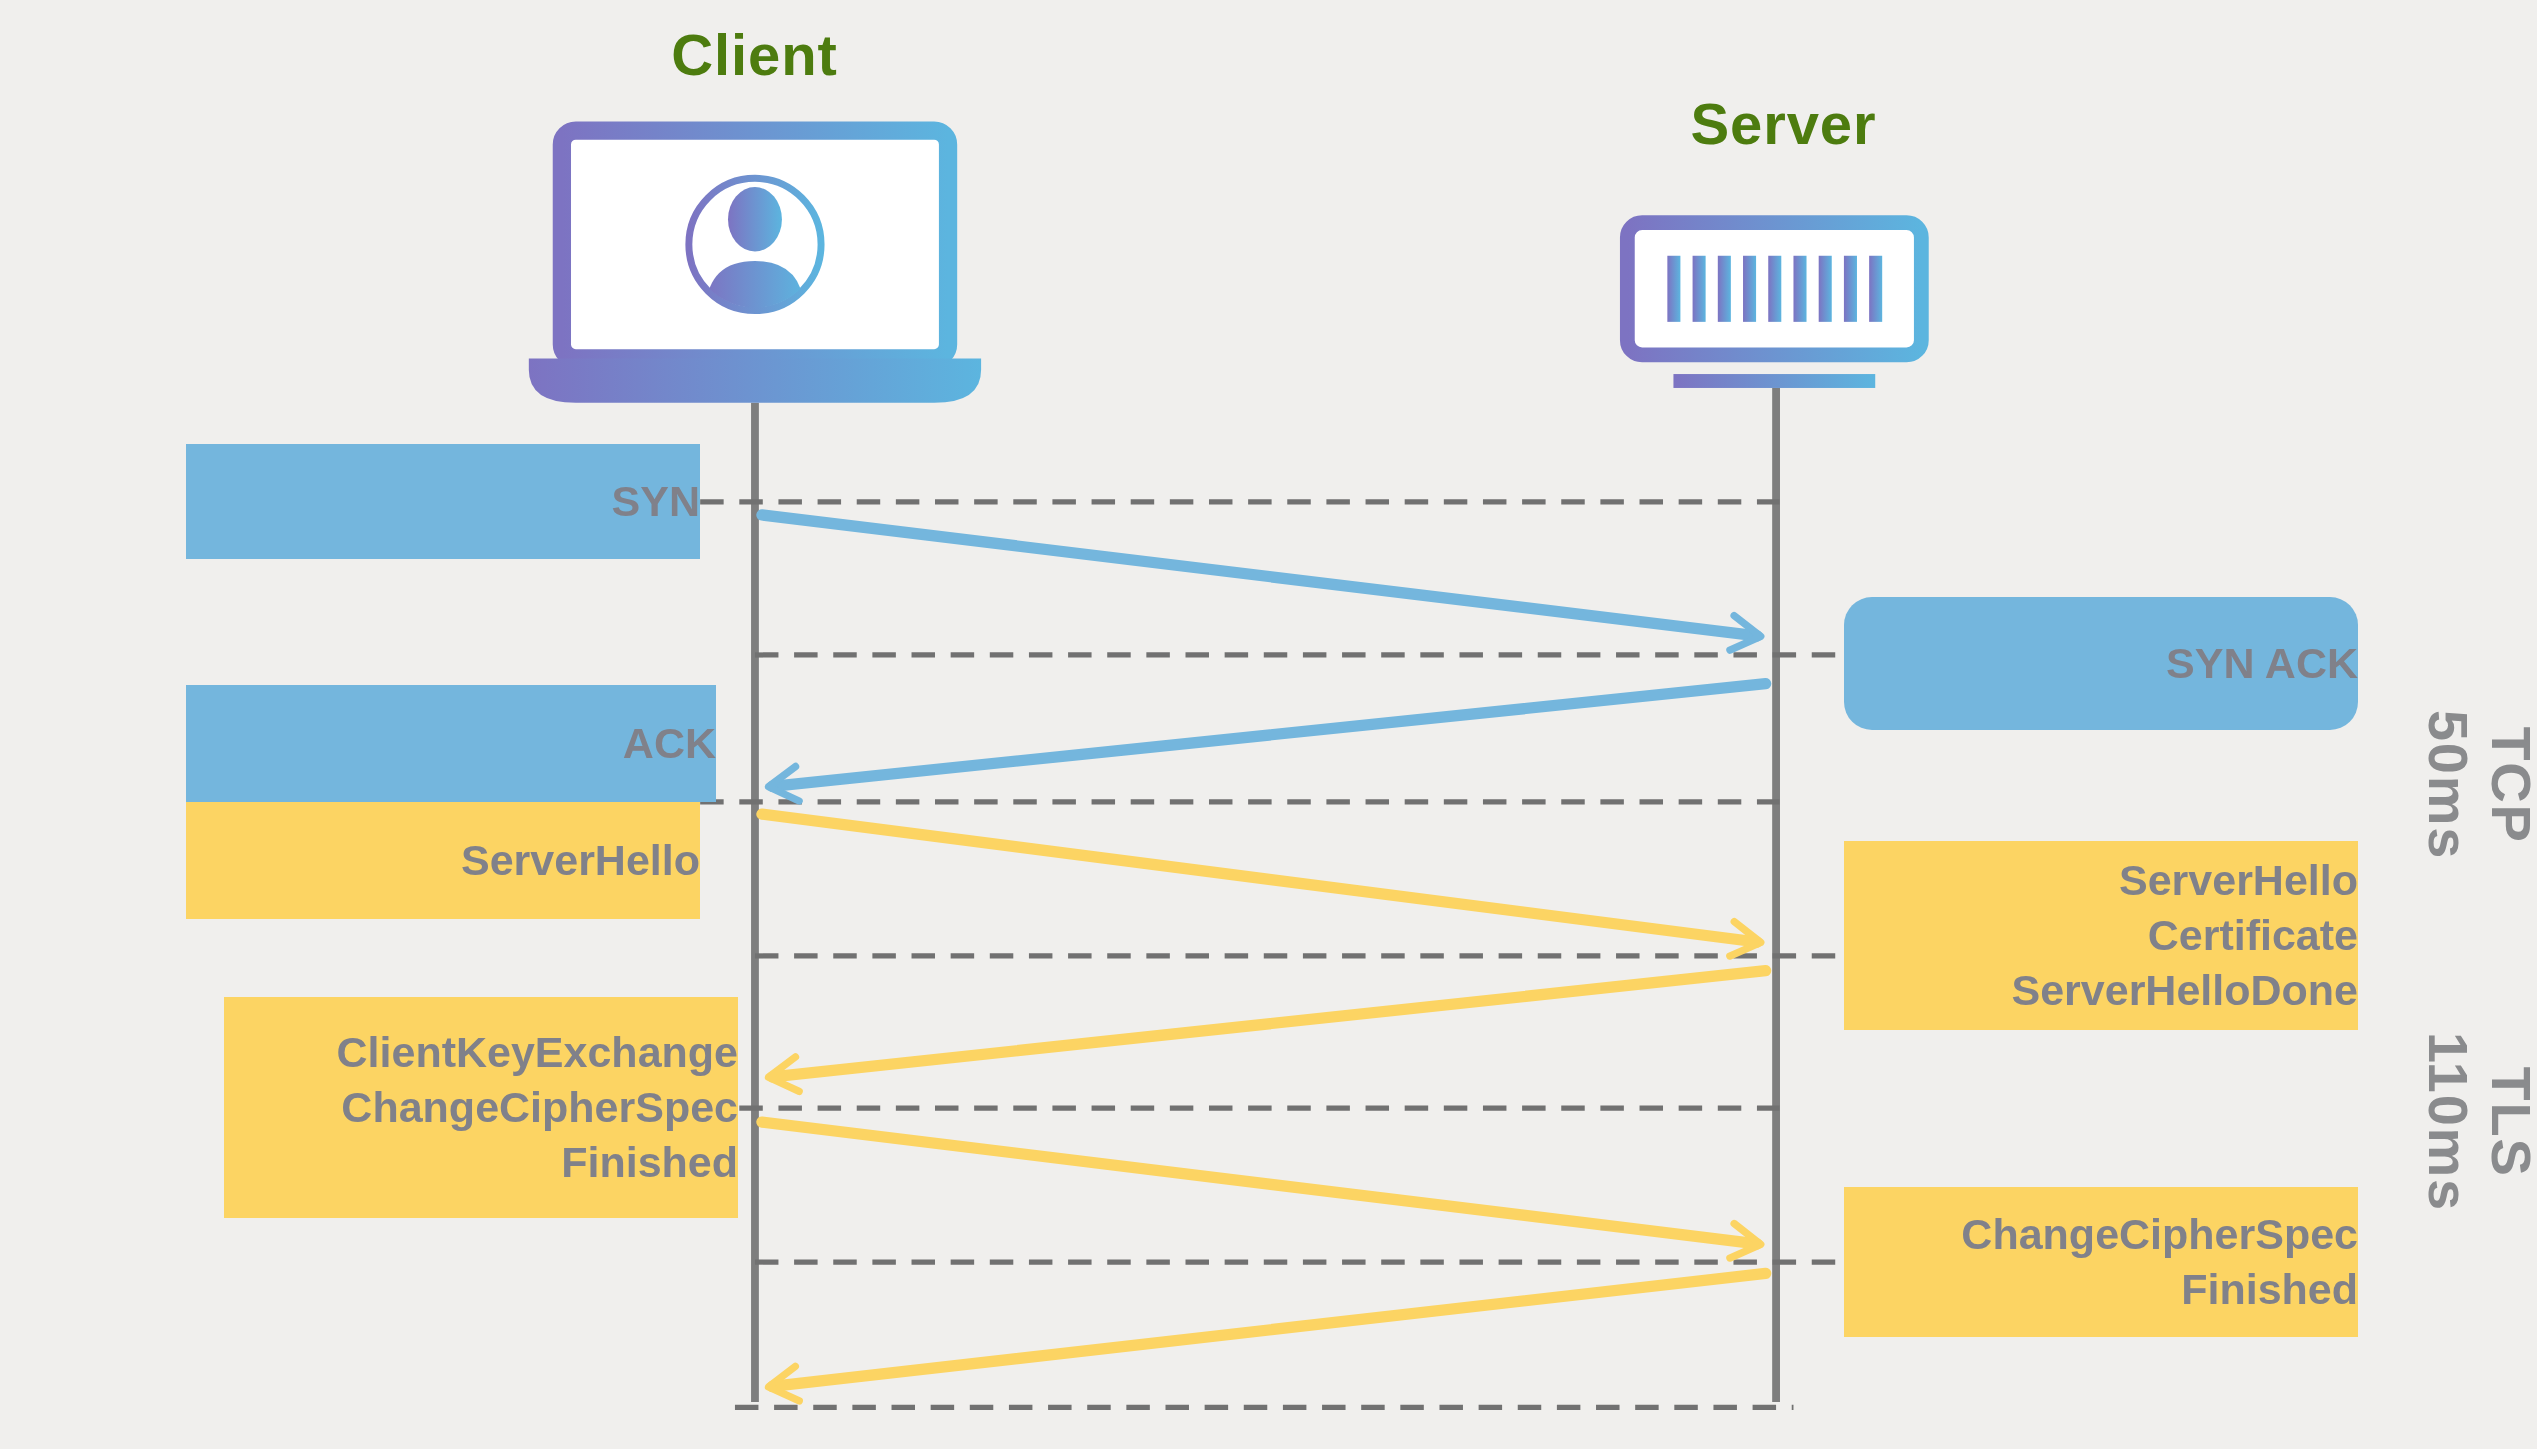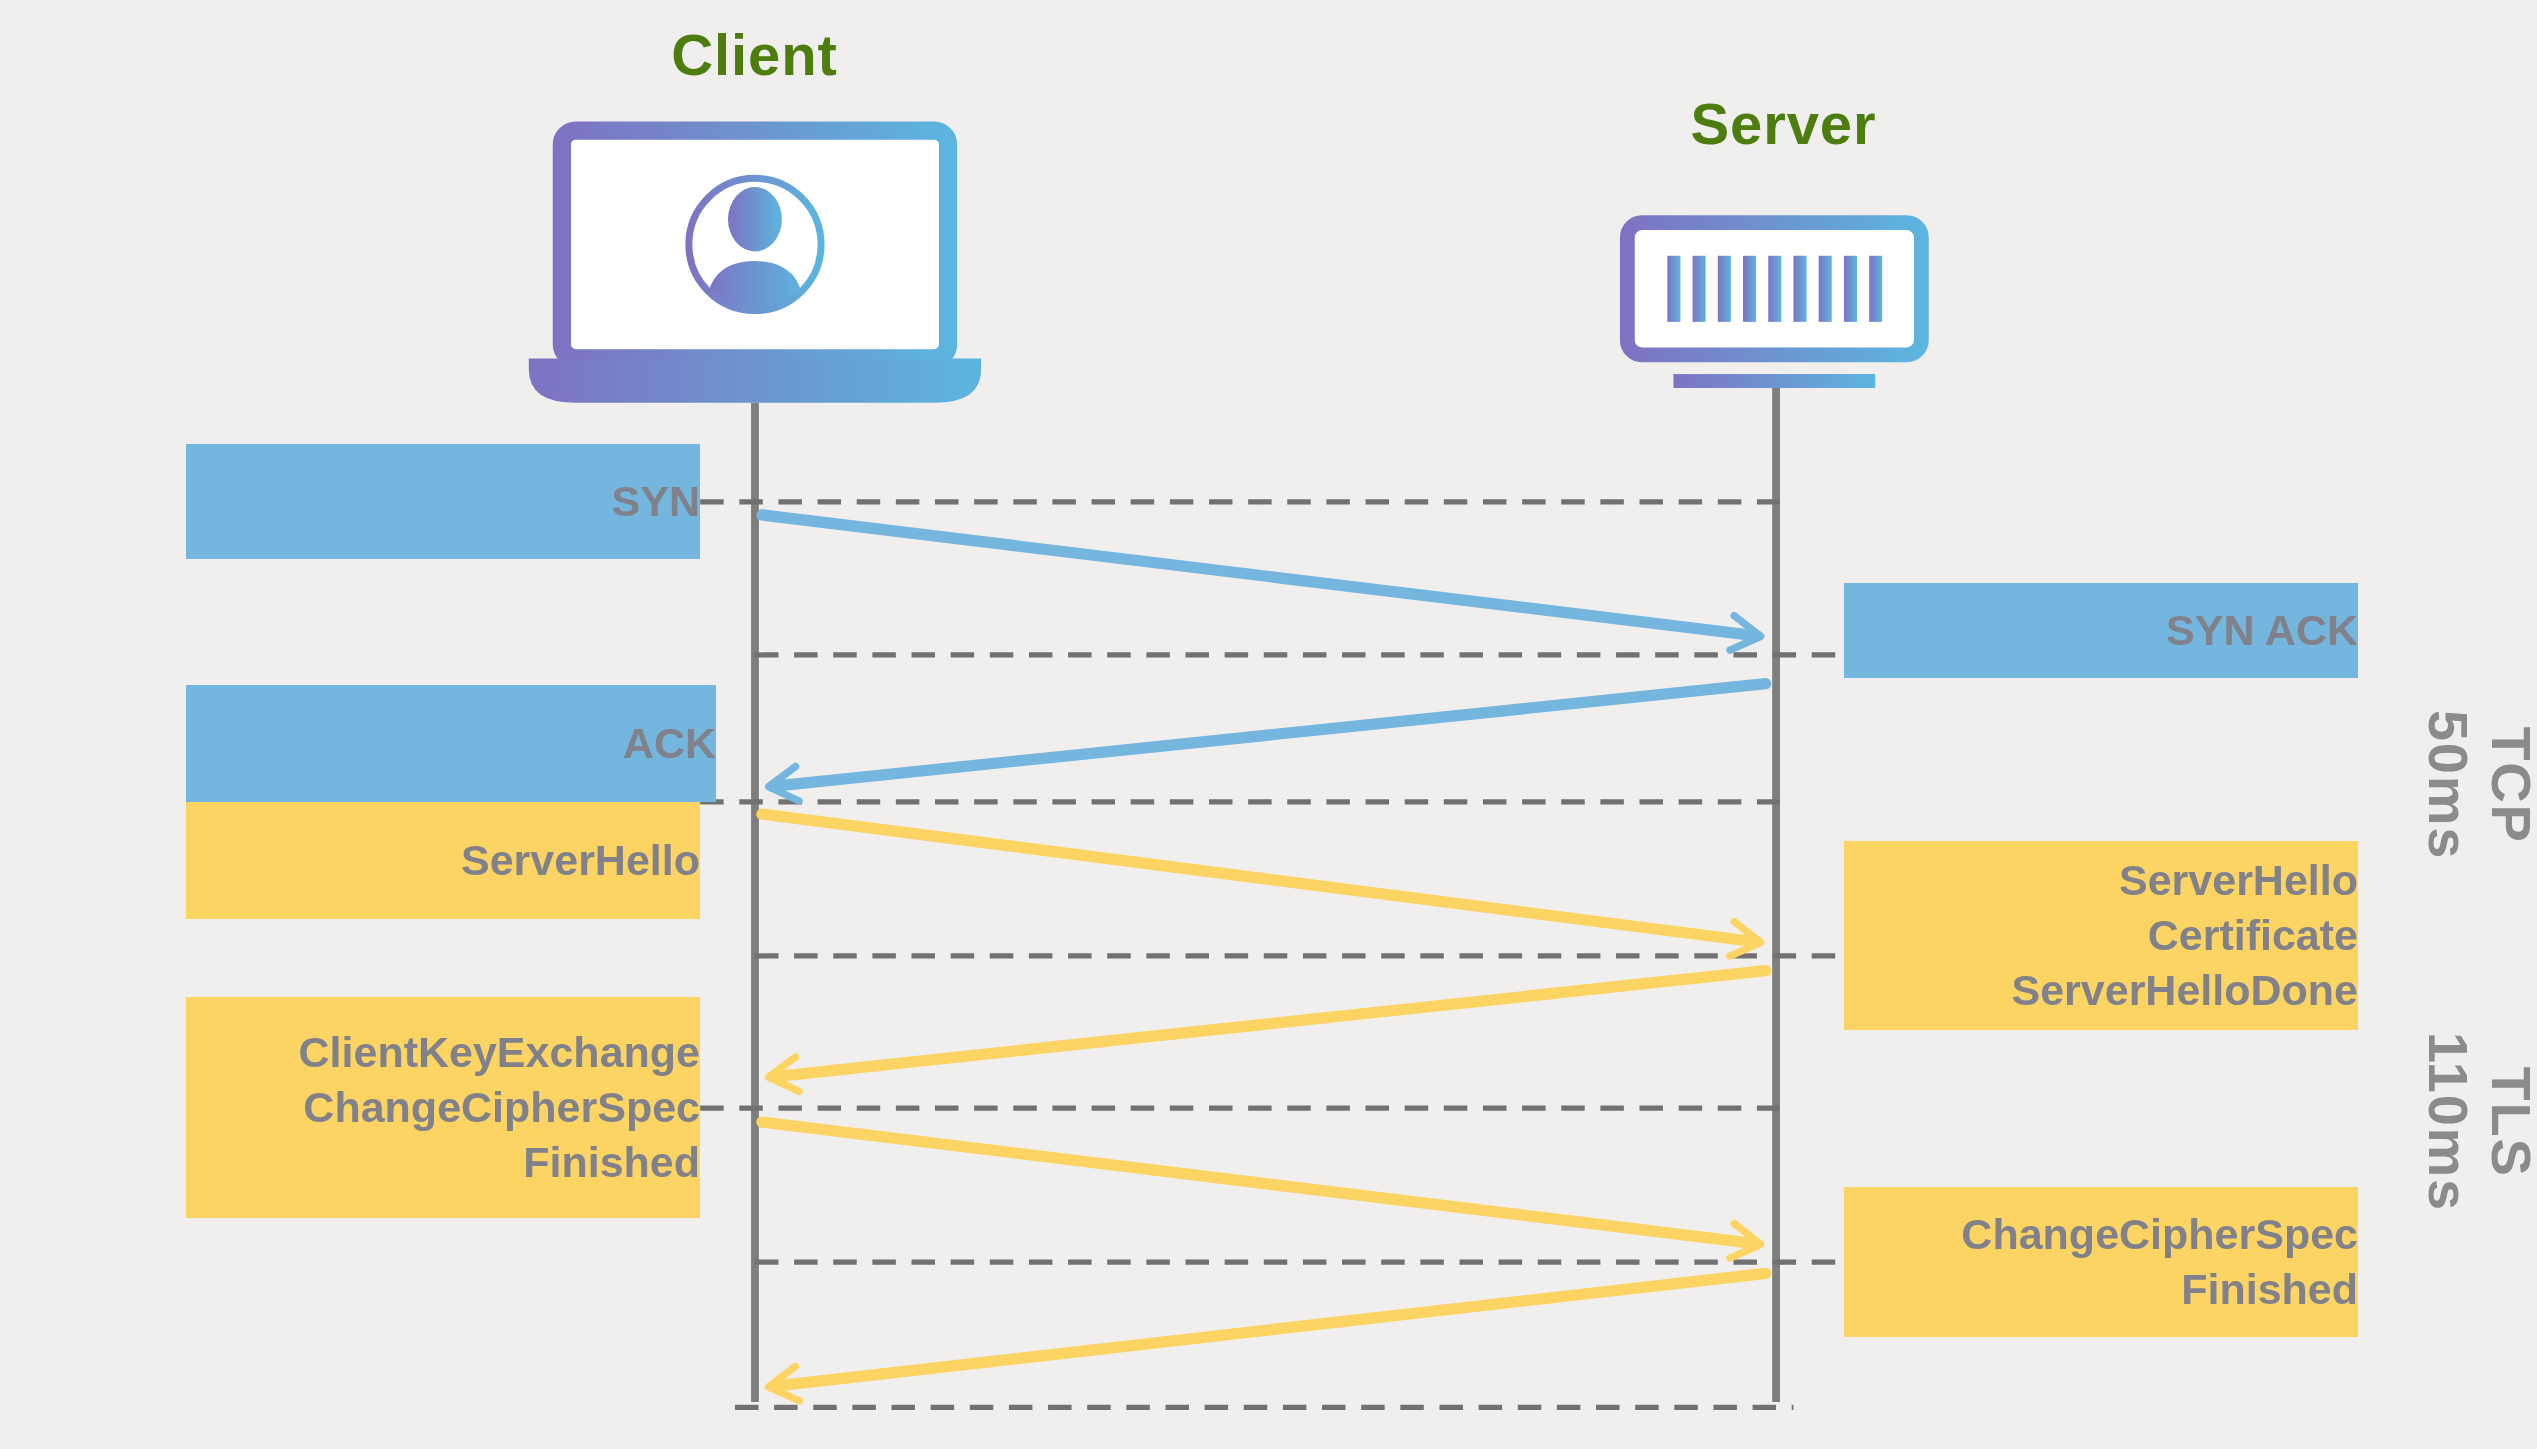--- a/index.html
+++ b/index.html
@@ -138,27 +138,27 @@
   </div>
 
   <div class="msg left blue" style="top:685px; height:117px;padding-left:16px;">
     <span>ACK</span>
   </div>
 
   <div class="msg left yellow" style="top:802px; height:117px;">
     <span>ServerHello</span>
   </div>
 
-  <div class="msg left yellow" style="top:997px; height:221px;">
+  <div class="msg left yellow" style="top:997px; height:221px;margin-left:38px;">
     <span>ClientKeyExchange</span>
     <span>ChangeCipherSpec</span>
     <span>Finished</span>
   </div>
 
-  <div class="msg right blue" style="top:583px; height:95px;">
+  <div class="msg right blue" style="top:597px; height:133px;border-radius:28px;">
     <span>SYN ACK</span>
   </div>
 
   <div class="msg right yellow" style="top:841px; height:189px;">
     <span>ServerHello</span>
     <span>Certificate</span>
     <span>ServerHelloDone</span>
   </div>
 
   <div class="msg right yellow" style="top:1187px; height:150px;">

